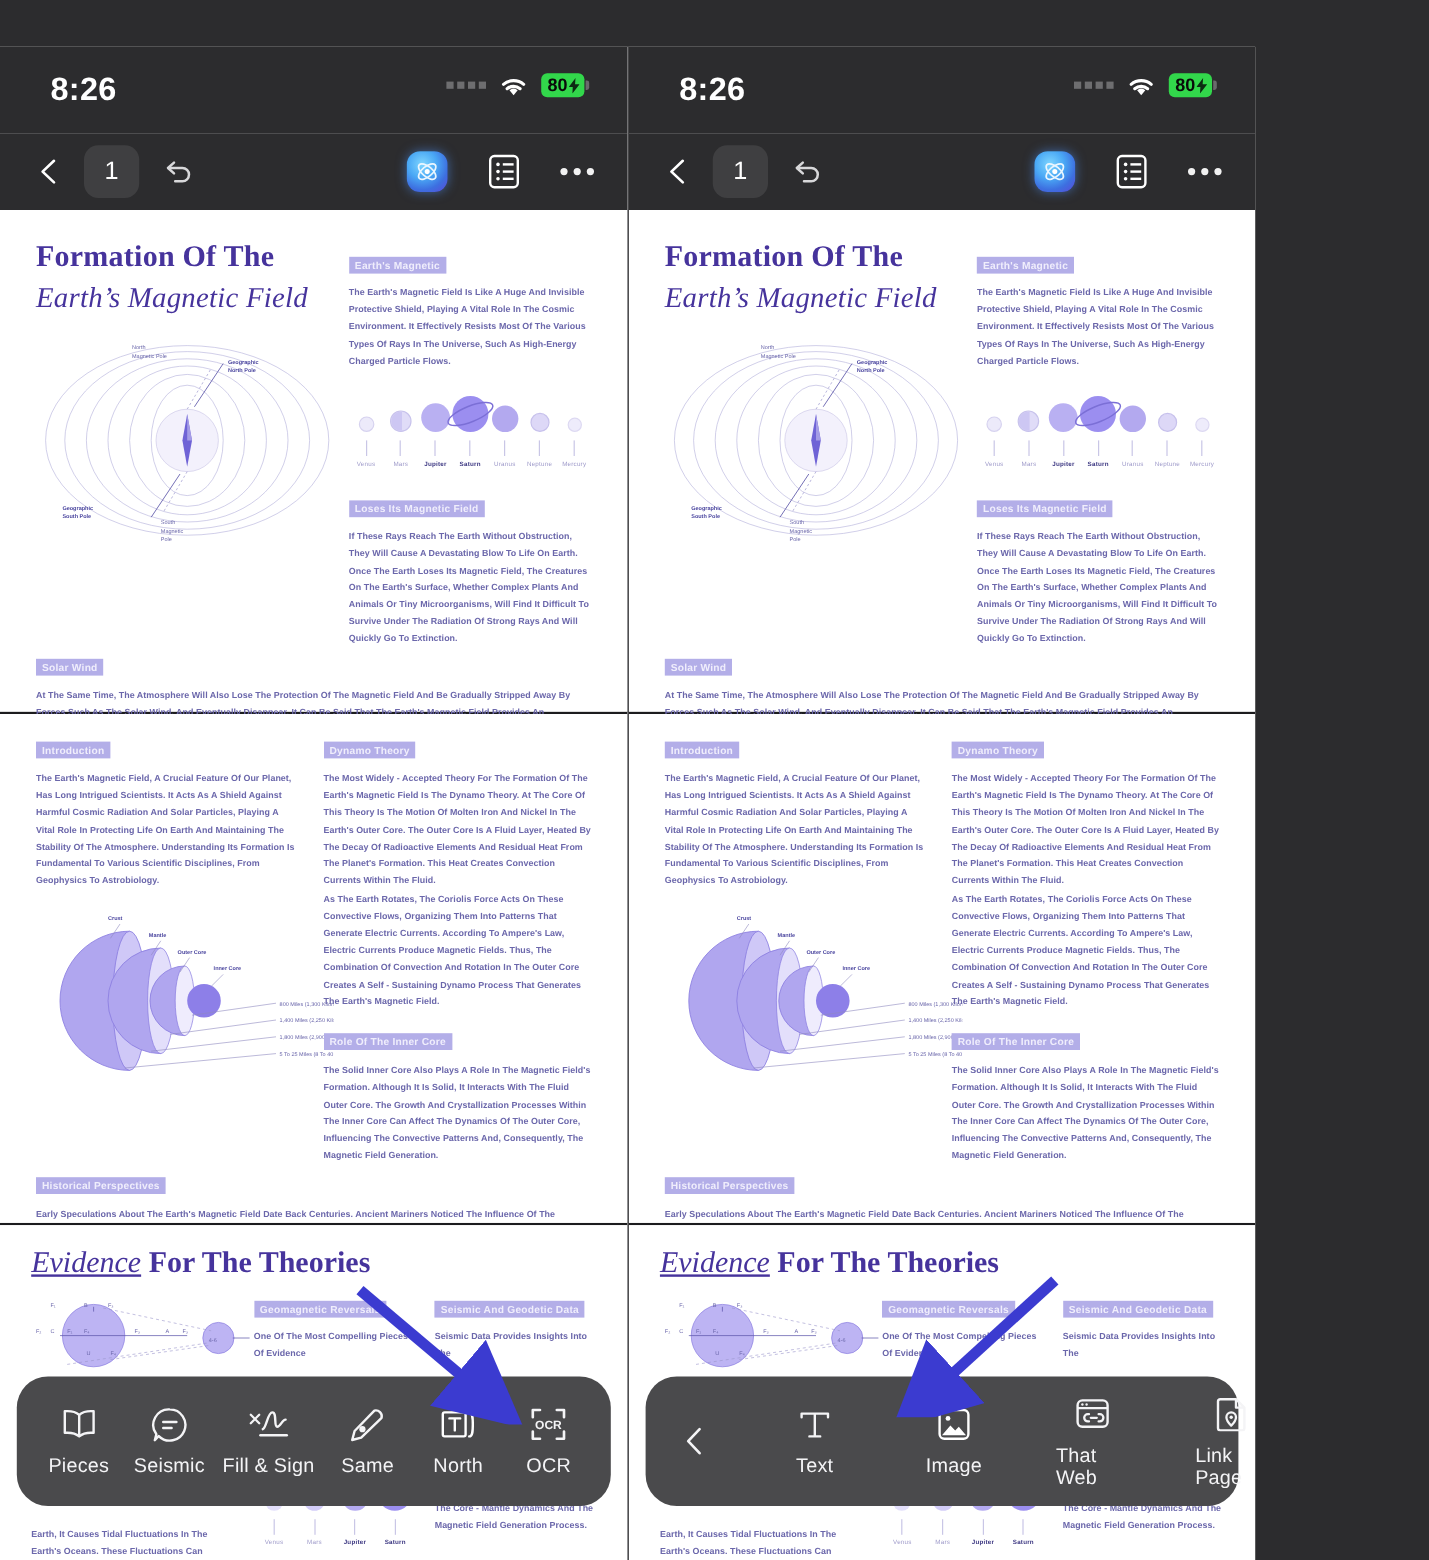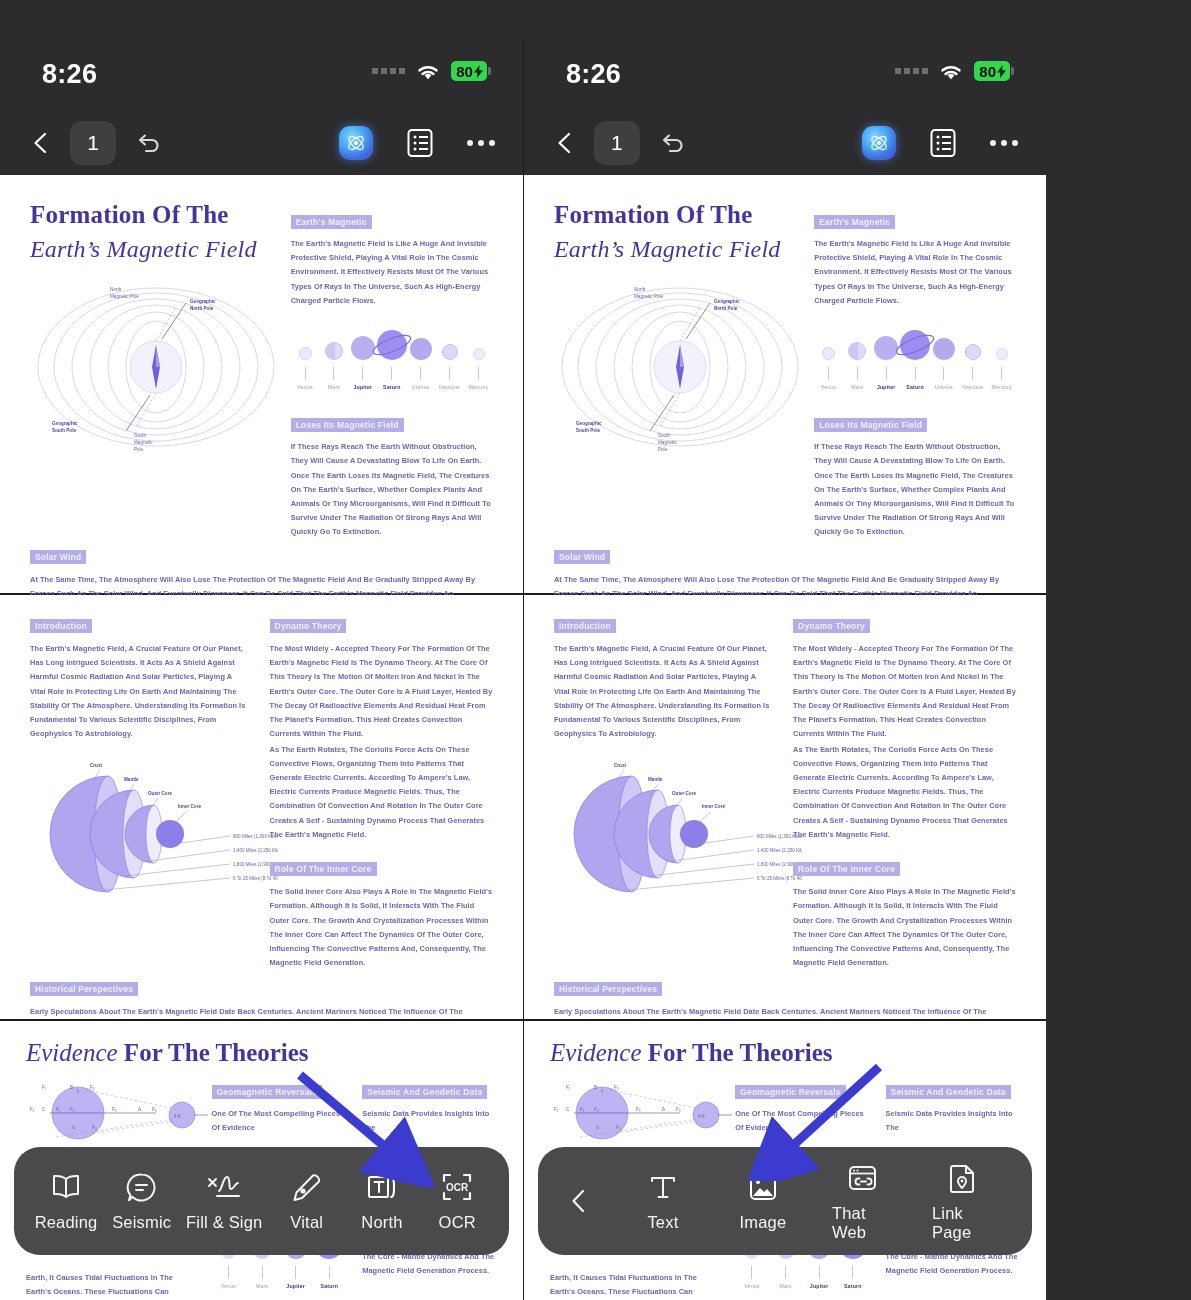--- a/index.html
+++ b/index.html
@@ -32,21 +32,21 @@
      display:flex; align-items:center; justify-content:center; box-shadow:0 0 9px rgba(80,150,255,.55); }
   .list-ic { width:28px; height:30px; }
   .dots { display:flex; gap:5px; align-items:center; }
   .dots i { width:6px; height:6px; border-radius:50%; background:#f2f2f2; display:block; }
   .divider { height:2px; background:#1c1c1e; }
 
   .pg { position:relative; padding:0; background:#fff; }
   h1.t-ser { font-family:"Liberation Serif", serif; color:#46339c; font-weight:700; font-size:25px; letter-spacing:.2px; }
   h1.t-ser em { font-style:italic; font-weight:400; display:block; margin-top:7px; font-size:24px; }
   .h2mix { font-family:"Liberation Serif", serif; font-size:25px; color:#46339c; }
-  .h2mix i { font-style:italic; font-weight:400; }
+  .h2mix i { font-style:italic; font-weight:400;text-decoration:underline; }
   .h2mix b { font-weight:700; }
 
   .sechead { display:inline-block; background:#b3aee8; color:#f0eefc; font-size:8.5px; font-weight:700;
       padding:2px 5px; letter-spacing:.2px; }
   .body-txt { color:#6b67ab; font-size:7.4px; line-height:1.92; letter-spacing:.05px;font-weight:bold; }
   .body-txt p + p { margin-top:1px; }
 
   
   .planets { display:flex; align-items:flex-end; gap:0; justify-content:space-between; }
   .planet { display:flex; flex-direction:column; align-items:center; width:14.2%; }
@@ -59,21 +59,21 @@
   .mag-wrap { width:100%; }
   .tinylbl { font-size:4.6px; fill:#6b67ab; }
   .tinylbl.b { font-weight:700; fill:#4d48a0; }
 
   
   .tbar { position:absolute; left:14px; right:14px; bottom:84px; height:108px; background:#4a4a4c; border-radius:26px;
       display:flex; align-items:center; justify-content:space-around; padding:0 14px; z-index:8; }
   .tbtn { display:flex; flex-direction:column; align-items:center; gap:9px; cursor:pointer; min-width:62px; }
   .tbtn .ic { width:34px; height:34px; display:flex; align-items:center; justify-content:center; }
   .tbtn .lb { color:#f4f4f6; font-size:16.5px; letter-spacing:.2px; }
-  .tbar.edit-mode { justify-content:flex-start; gap:38px; padding-left:30px; }
+  .tbar.edit-mode { justify-content:flex-start; gap:54px; padding-left:30px; }
   .tbar-back { width:30px; height:30px; display:flex; align-items:center; justify-content:center; margin-right:4px; cursor:pointer; }
 
   
   .arrow { position:absolute; z-index:9; pointer-events:none; }
 </style>
 </head>
 <body>
 
 <div class="stage">
 
@@ -389,21 +389,21 @@
     </svg>
 
     <div class="tbar">
       <div class="tbtn">
         <span class="ic">
           <svg width="32" height="28" viewBox="0 0 32 28">
               <path d="M16 6c-3-2.6-7-3.4-12-3v18c5-.4 9 .4 12 3 3-2.6 7-3.4 12-3V3c-5-.4-9 .4-12 3z" stroke="#f4f4f6" stroke-width="2" fill="none" stroke-linejoin="round"></path>
               <line x1="16" y1="6" x2="16" y2="24" stroke="#f4f4f6" stroke-width="2"></line>
             </svg>
         </span>
-          <span class="lb">Reading</span>
+          <span class="lb">Pieces</span>
       </div>
       <div class="tbtn">
         <span class="ic">
           <svg width="31" height="31" viewBox="0 0 31 31">
               <path d="M15.5 2.5a13 13 0 1 1-9.2 22.2L3 28.2l1.3-5A13 13 0 0 1 15.5 2.5z" stroke="#f4f4f6" stroke-width="2" fill="none" stroke-linejoin="round"></path>
               <line x1="10" y1="13" x2="21" y2="13" stroke="#f4f4f6" stroke-width="2" stroke-linecap="round"></line>
               <line x1="10" y1="18" x2="17" y2="18" stroke="#f4f4f6" stroke-width="2" stroke-linecap="round"></line>
             </svg>
         </span>
           <span class="lb">Seismic</span>
@@ -418,21 +418,21 @@
         </span>
           <span class="lb">Fill &amp; Sign</span>
       </div>
       <div class="tbtn">
         <span class="ic">
           <svg width="30" height="30" viewBox="0 0 30 30">
               <path d="M21 3.5a5 5 0 0 1 6 6L10 26l-7.5 2 2-7.5z" stroke="#f4f4f6" stroke-width="2" fill="none" stroke-linejoin="round"></path>
               <circle cx="11" cy="19" r="2.6" fill="#f4f4f6"></circle>
             </svg>
         </span>
-          <span class="lb">Vital</span>
+          <span class="lb">Same</span>
       </div>
       <div class="tbtn">
         <span class="ic">
           <svg width="32" height="30" viewBox="0 0 32 30">
               <rect x="3" y="5" width="19" height="20" stroke="#fff" stroke-width="2" fill="none" rx="1.5"></rect>
               <path d="M8.5 10h9M13 10v10" stroke="#fff" stroke-width="2" stroke-linecap="round"></path>
               <path d="M25 5c3 0 3 5 3 10s0 10-3 10" stroke="#fff" stroke-width="2" fill="none" stroke-linecap="round"></path>
             </svg>
         </span>
           <span class="lb">North</span>

